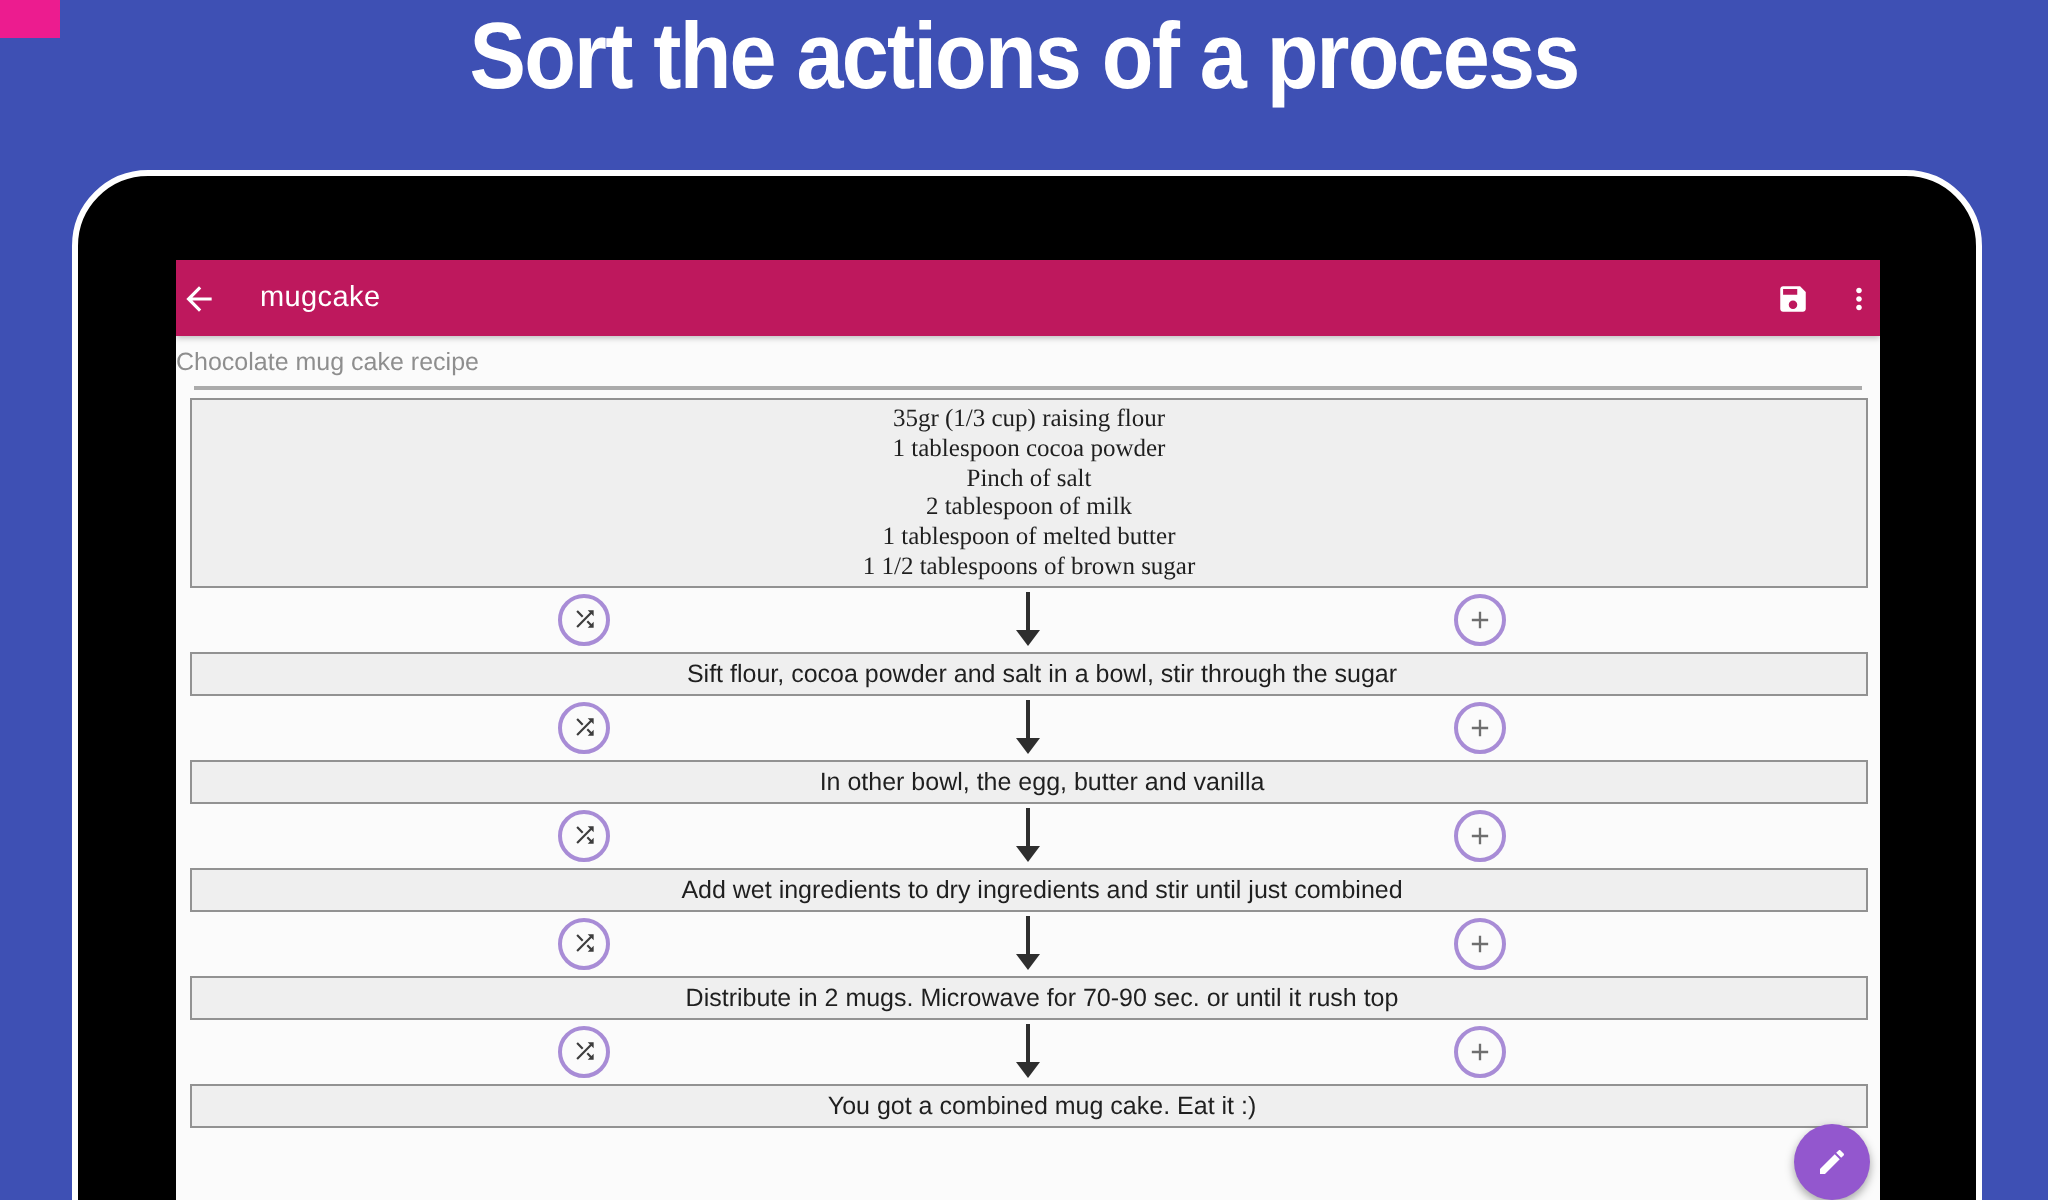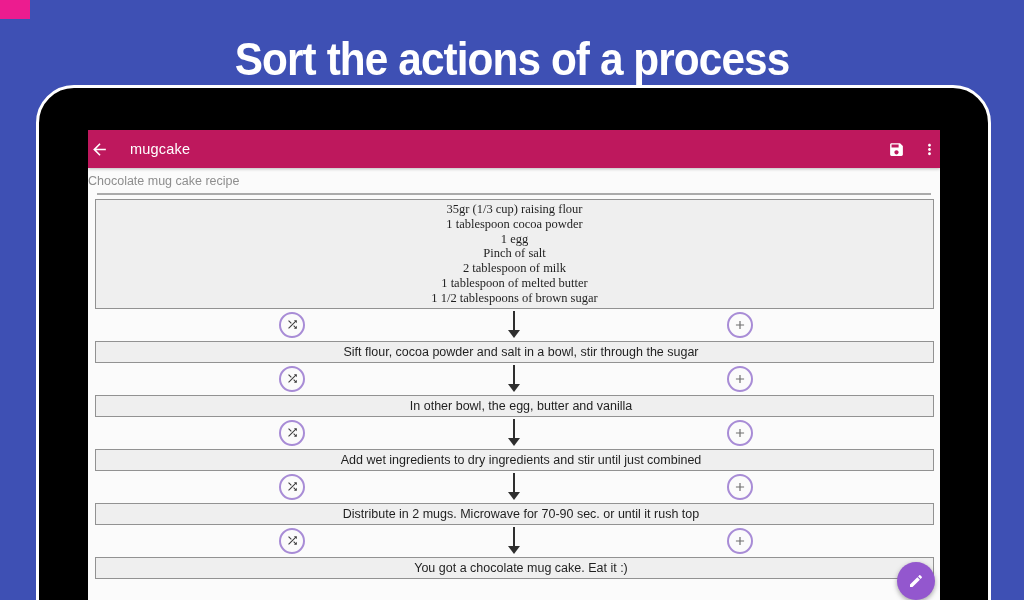--- a/index.html
+++ b/index.html
@@ -1,20 +1,20 @@
 <!DOCTYPE html>
 <html><head>
 <meta charset="utf-8">
 <style>
   * { margin:0; padding:0; box-sizing:border-box; }
   html,body { width:1024px; height:600px; overflow:hidden; }
   body { background:#3E50B4; font-family:"Liberation Sans", sans-serif; position:relative; }
 
   
-  .banner { height:86px; display:flex; align-items:flex-end; justify-content:center; }
+  .banner { height:86px; display:flex; align-items:flex-start; justify-content:center; }
   .banner-title { color:#fff; font-size:47px; font-weight:700; letter-spacing:-1px;
                   transform:scaleX(0.9); white-space:nowrap; }
 
   .corner-marker { position:absolute; left:0; top:0; width:30px; height:19px; background:#EC1C8F; }
 
   
   .tablet { position:absolute; left:36px; top:85px; width:955px; height:560px;
             background:#000; border:3px solid #fff; border-radius:38px 38px 0 0; }
   .screen { position:absolute; left:49px; top:42px; width:852px; height:473px;
             background:#FBFBFB; overflow:hidden; }
@@ -86,21 +86,20 @@
       </span>
     </div>
 
     <div class="content">
       <div class="recipe-title">Chocolate mug cake recipe</div>
       <div class="divider"></div>
 
       <div class="gbox ingredients-box">
           <div class="ing-line">35gr (1/3 cup) raising flour</div>
           <div class="ing-line">1 tablespoon cocoa powder</div>
-          <div class="ing-line">1 egg</div>
           <div class="ing-line">Pinch of salt</div>
           <div class="ing-line">2 tablespoon of milk</div>
           <div class="ing-line">1 tablespoon of melted butter</div>
           <div class="ing-line">1 1/2 tablespoons of brown sugar</div>
         </div>
 
       <div>
   <div class="connector">
     <span class="circle-btn shuffle-btn">
       <svg width="13" height="13" viewBox="0 0 24 24">
@@ -187,21 +186,21 @@
       <rect x="6" y="0" width="2" height="20" fill="#2e2e2e"></rect>
       <polygon points="1,19 13,19 7,27" fill="#2e2e2e"></polygon>
     </svg>
     <span class="circle-btn plus-btn">
       <svg width="14" height="14" viewBox="0 0 24 24">
         <path fill="#6e6e6e" d="M19 13h-6v6h-2v-6H5v-2h6V5h2v6h6v2z"></path>
       </svg>
     </span>
   </div>
 
-  <div class="gbox step-box">You got a chocolate mug cake. Eat it :)</div>
+  <div class="gbox step-box">You got a combined mug cake. Eat it :)</div>
 </div>
     </div>
 
     <div class="fab">
       <svg width="16" height="16" viewBox="0 0 24 24">
         <path fill="#ffffff" d="M3 17.25V21h3.75L17.81 9.94l-3.75-3.75L3 17.25zM20.71 7.04c.39-.39.39-1.02 0-1.41l-2.34-2.34c-.39-.39-1.02-.39-1.41 0l-1.83 1.83 3.75 3.75 1.83-1.83z"></path>
       </svg>
     </div>
 
   </div>

